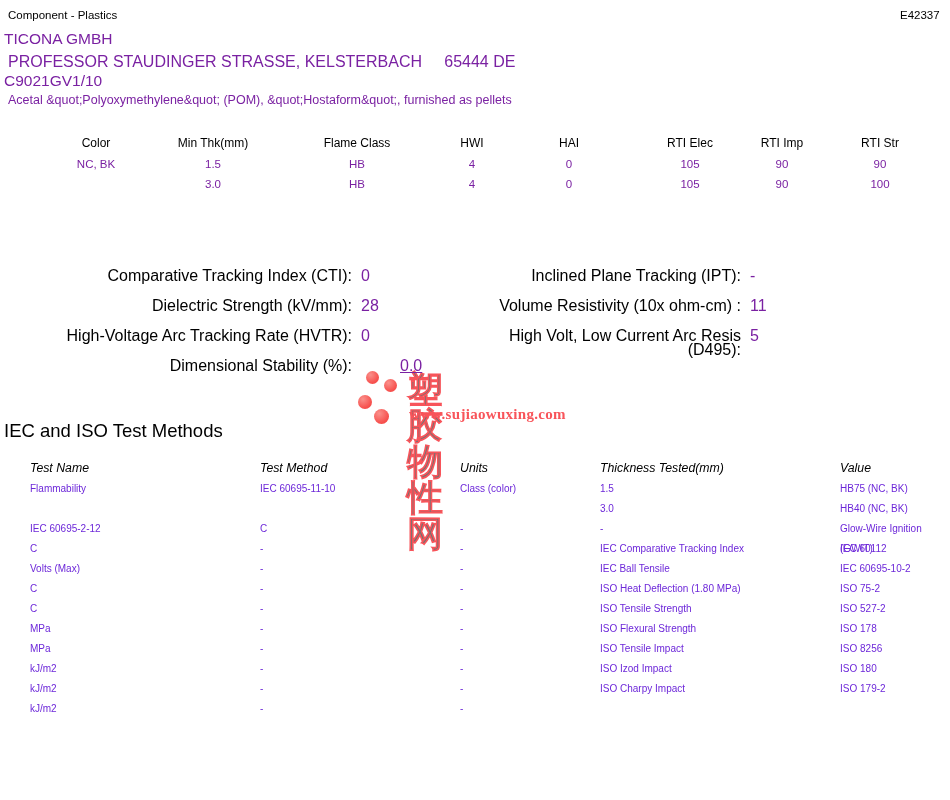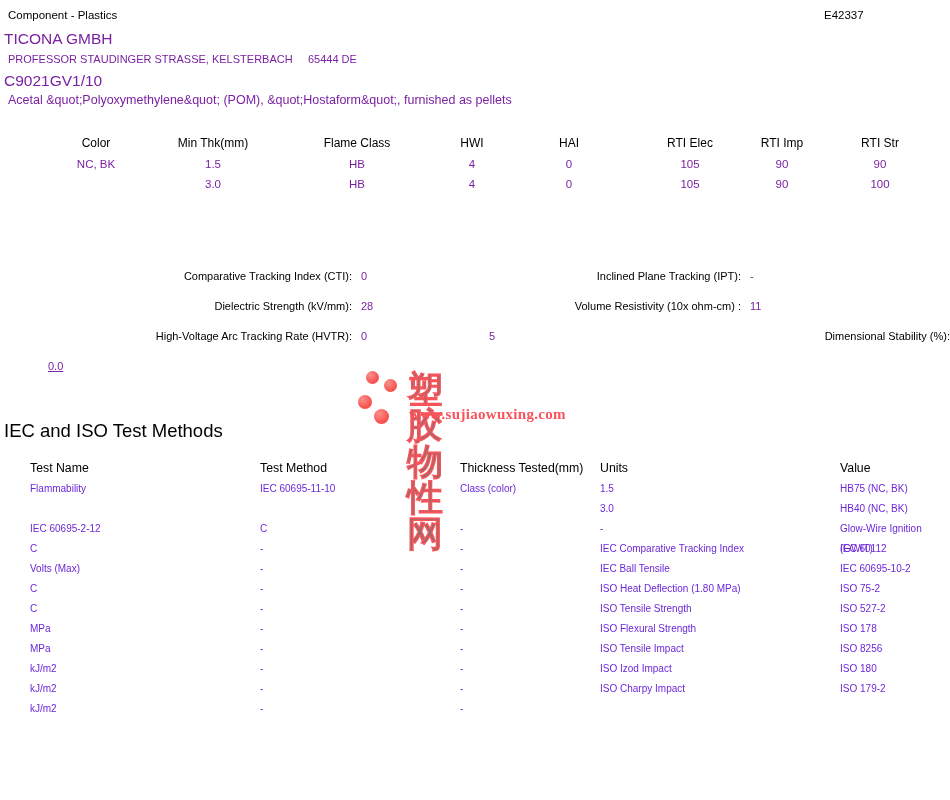--- a/index.html
+++ b/index.html
@@ -7,37 +7,37 @@
   body{
     width:950px;height:800px;background:#ffffff;position:relative;
     font-family:"Liberation Sans", sans-serif;color:#000;overflow:hidden;
   }
   .abs{position:absolute;}
   .purple{color:#7a21a2;}
   .black{color:#000;}
 
   
   .topbar-left{left:8px;top:9px;font-size:11.5px;}
-  .topbar-right{left:824px;top:9px;font-size:11.5px;}
+  .topbar-right{left:900px;top:9px;font-size:11.5px;}
 
   
   .company{left:4px;top:30px;font-size:15.5px;}
-  .address{left:8px;top:53px;font-size:11px;white-space:pre;}
+  .address{left:8px;top:53px;font-size:16px;white-space:pre;}
   .model{left:4px;top:72px;font-size:15.5px;}
   .desc{left:8px;top:93px;font-size:12.5px;}
 
   
   .ratings{left:40px;top:132px;display:grid;
     grid-template-columns:112px 122px 166px 64px 130px 112px 72px 124px;}
   .ratings .hc{height:22px;line-height:22px;text-align:center;font-size:12px;}
   .ratings .dc{height:20px;line-height:20px;text-align:center;font-size:11.5px;color:#7a21a2;}
 
   
   .elec{left:0;top:266px;display:grid;grid-template-columns:352px 128px 261px 209px;
-    grid-auto-rows:30px;font-size:11px;}
+    grid-auto-rows:30px;font-size:16px;}
   .elec div{padding-top:3px;line-height:14px;}
   .elec .lbl{text-align:right;}
   .elec .val{padding-left:9px;color:#7a21a2;}
   .u{text-decoration:underline;margin-left:39px;}
 
   
   .wm-dot{position:absolute;border-radius:50%;
     background:radial-gradient(circle at 35% 30%, #fa908b 0%, #f7524f 65%, #f2403f 100%);}
   .wm-d1{left:366px;top:371px;width:13px;height:13px;}
   .wm-d2{left:384px;top:379px;width:13px;height:13px;}
@@ -46,21 +46,21 @@
   .wm-cn{left:407px;top:372px;font-size:36px;line-height:1;letter-spacing:0.5px;
     font-family:"DejaVu Sans", sans-serif;color:#737373;
     -webkit-text-stroke:1.6px #f8545a;}
   .wm-url{left:409px;top:406px;font-size:15px;font-weight:bold;letter-spacing:0.3px;
     font-family:"Liberation Serif", serif;color:#f8545a;}
 
   
   .section-title{left:4px;top:420px;font-size:18.5px;font-weight:normal;margin:0;}
   .iec{left:30px;top:457px;display:grid;
     grid-template-columns:230px 200px 140px 240px 105px;}
-  .iec .hc{height:22px;line-height:22px;font-size:12.3px;}
+  .iec .hc{height:22px;line-height:22px;font-size:12.3px;font-style:italic;}
   .iec .dc{height:20px;line-height:20px;font-size:10px;color:#6d28d9;}
 
   .content{position:relative;z-index:1;}
   .watermark{position:absolute;left:0;top:0;z-index:0;}
 </style>
 </head>
 <body>
 
 <div class="watermark">
   <span class="wm-dot wm-d1"></span>
@@ -116,35 +116,36 @@
     <div class="lbl">Inclined Plane Tracking (IPT):</div>
     <div class="val">-</div>
 
     <div class="lbl">Dielectric Strength (kV/mm):</div>
     <div class="val">28</div>
     <div class="lbl">Volume Resistivity (10x ohm-cm) :</div>
     <div class="val">11</div>
 
     <div class="lbl">High-Voltage Arc Tracking Rate (HVTR):</div>
     <div class="val">0</div>
+    <div class="lbl">High Volt, Low Current Arc Resis (D495):</div>
     <div class="val">5</div>
 
     <div class="lbl">Dimensional Stability (%):</div>
     <div class="val"><span class="u">0.0</span></div>
     <div></div>
     <div></div>
   </div>
 
   <h1 class="abs section-title black">IEC and ISO Test Methods</h1>
 
   <div class="abs iec">
     <div class="hc">Test Name</div>
     <div class="hc">Test Method</div>
+    <div class="hc">Units</div>
     <div class="hc">Thickness Tested(mm)</div>
-    <div class="hc">Units</div>
     <div class="hc">Value</div>
 
     <div class="dc">Flammability</div>
     <div class="dc">IEC 60695-11-10</div>
     <div class="dc">Class (color)</div>
     <div class="dc">1.5</div>
     <div class="dc">HB75 (NC, BK)</div>
 
     <div class="dc"></div>
     <div class="dc"></div>

